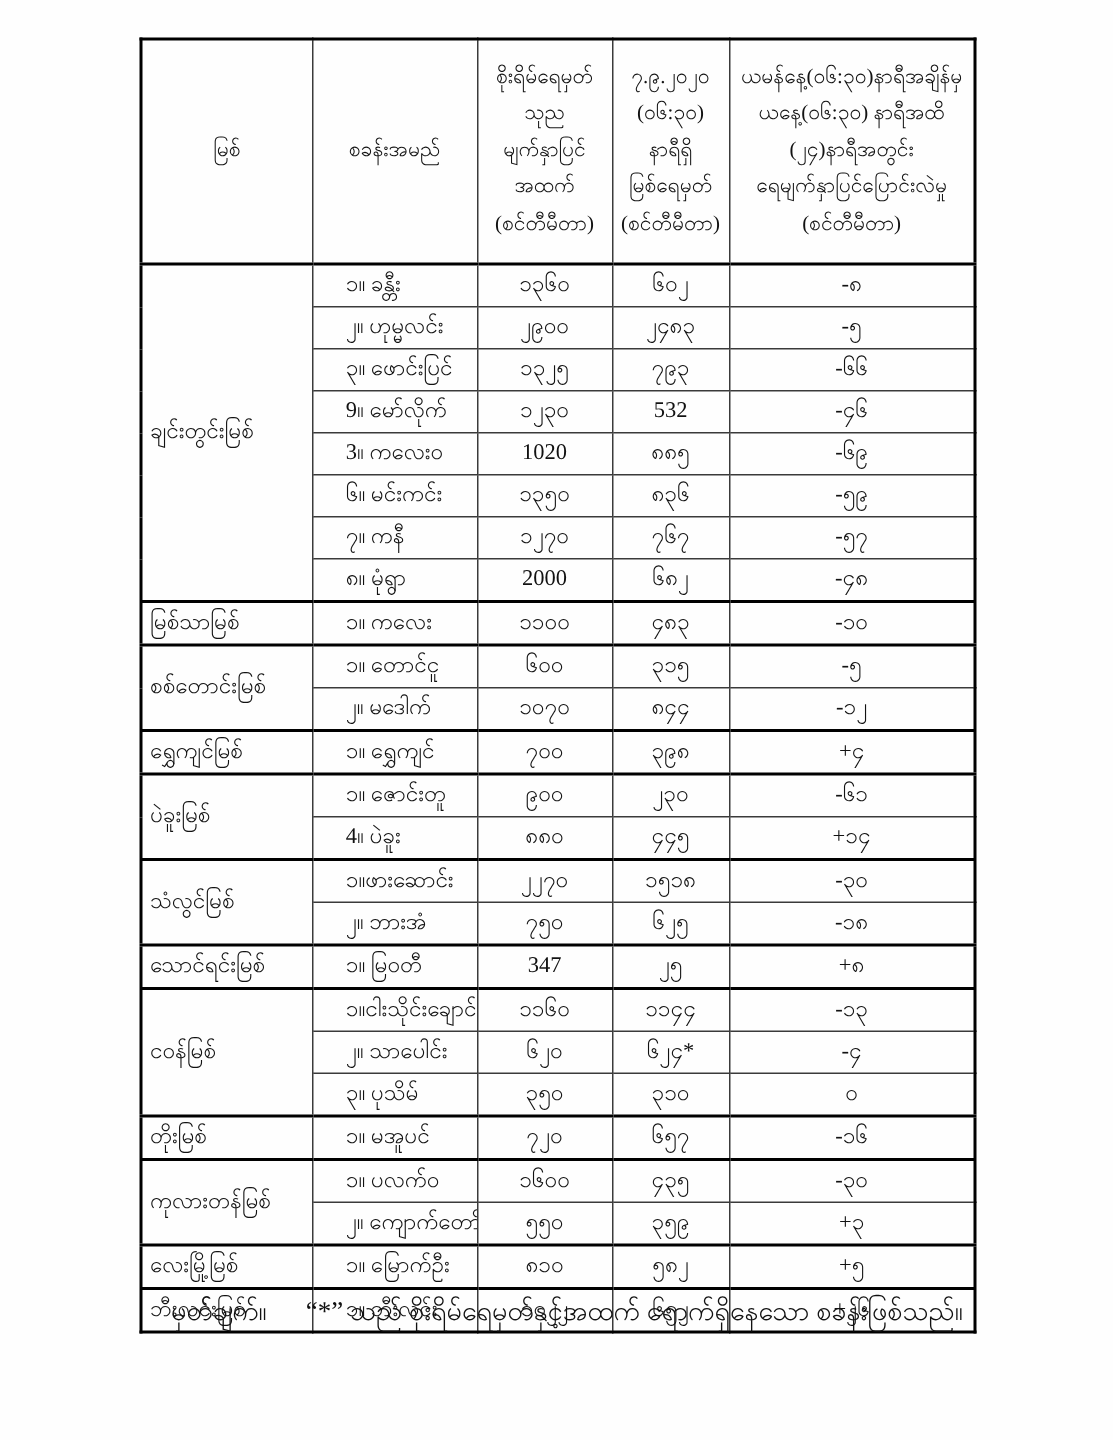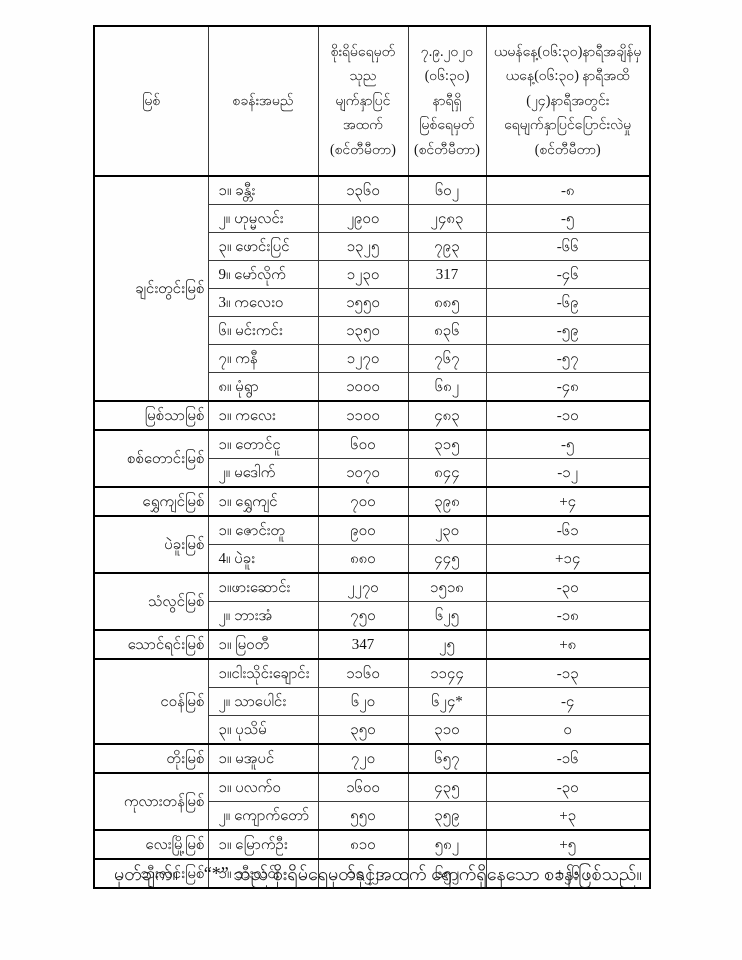--- a/index.html
+++ b/index.html
@@ -23,22 +23,22 @@
     border: 1px solid #3a3a3a;
     font-weight: normal; font-size: 15px; color: #121212;
     overflow: hidden;
   }
   thead th {
     height: 144px; text-align: center; vertical-align: middle;
     white-space: pre-line; line-height: 1.75; font-size: 14px;
     padding: 2px 1px; border-bottom: 2px solid #000;
   }
   tbody td { height: 27px; padding: 0 3px; line-height: 1.1; }
-  td.river-cell   { text-align: right; vertical-align: middle; padding-left: 5px; }
-  td.station-cell { text-align: left; padding-left: 10px; white-space: nowrap; }
+  td.river-cell   { text-align: left; vertical-align: middle; padding-left: 5px; }
+  td.station-cell { text-align: left; padding-left: 22px; white-space: nowrap; }
   td.num-cell     { text-align: center; }
   tr.group-start > td { border-top: 2px solid #000; }
   .footnote {
     position: absolute; left: 114px; top: 862px;
     font-size: 18px; white-space: nowrap;
   }
   .footnote .fn-label { margin-right: 26px; }
 </style>
 </head>
 <body>
@@ -90,44 +90,44 @@
           </tr>
           <tr>
             <td class="station-cell">၃။ ဖောင်းပြင်</td>
             <td class="num-cell">၁၃၂၅</td>
             <td class="num-cell">၇၉၃</td>
             <td class="num-cell">-၆၆</td>
           </tr>
           <tr>
             <td class="station-cell">9။ မော်လိုက်</td>
             <td class="num-cell">၁၂၃၀</td>
-            <td class="num-cell">317</td>
+            <td class="num-cell">532</td>
             <td class="num-cell">-၄၆</td>
           </tr>
           <tr>
             <td class="station-cell">3။ ကလေးဝ</td>
-            <td class="num-cell">၁၅၅၀</td>
+            <td class="num-cell">1020</td>
             <td class="num-cell">၈၈၅</td>
             <td class="num-cell">-၆၉</td>
           </tr>
           <tr>
             <td class="station-cell">၆။ မင်းကင်း</td>
             <td class="num-cell">၁၃၅၀</td>
             <td class="num-cell">၈၃၆</td>
             <td class="num-cell">-၅၉</td>
           </tr>
           <tr>
             <td class="station-cell">၇။ ကနီ</td>
             <td class="num-cell">၁၂၇၀</td>
             <td class="num-cell">၇၆၇</td>
             <td class="num-cell">-၅၇</td>
           </tr>
           <tr>
             <td class="station-cell">၈။ မုံရွာ</td>
-            <td class="num-cell">၁၀၀၀</td>
+            <td class="num-cell">2000</td>
             <td class="num-cell">၆၈၂</td>
             <td class="num-cell">-၄၈</td>
           </tr>
           <tr class="group-start">
             <td rowspan="1" class="river-cell">မြစ်သာမြစ်</td>
             <td class="station-cell">၁။ ကလေး</td>
             <td class="num-cell">၁၁၀၀</td>
             <td class="num-cell">၄၈၃</td>
             <td class="num-cell">-၁၀</td>
           </tr>

